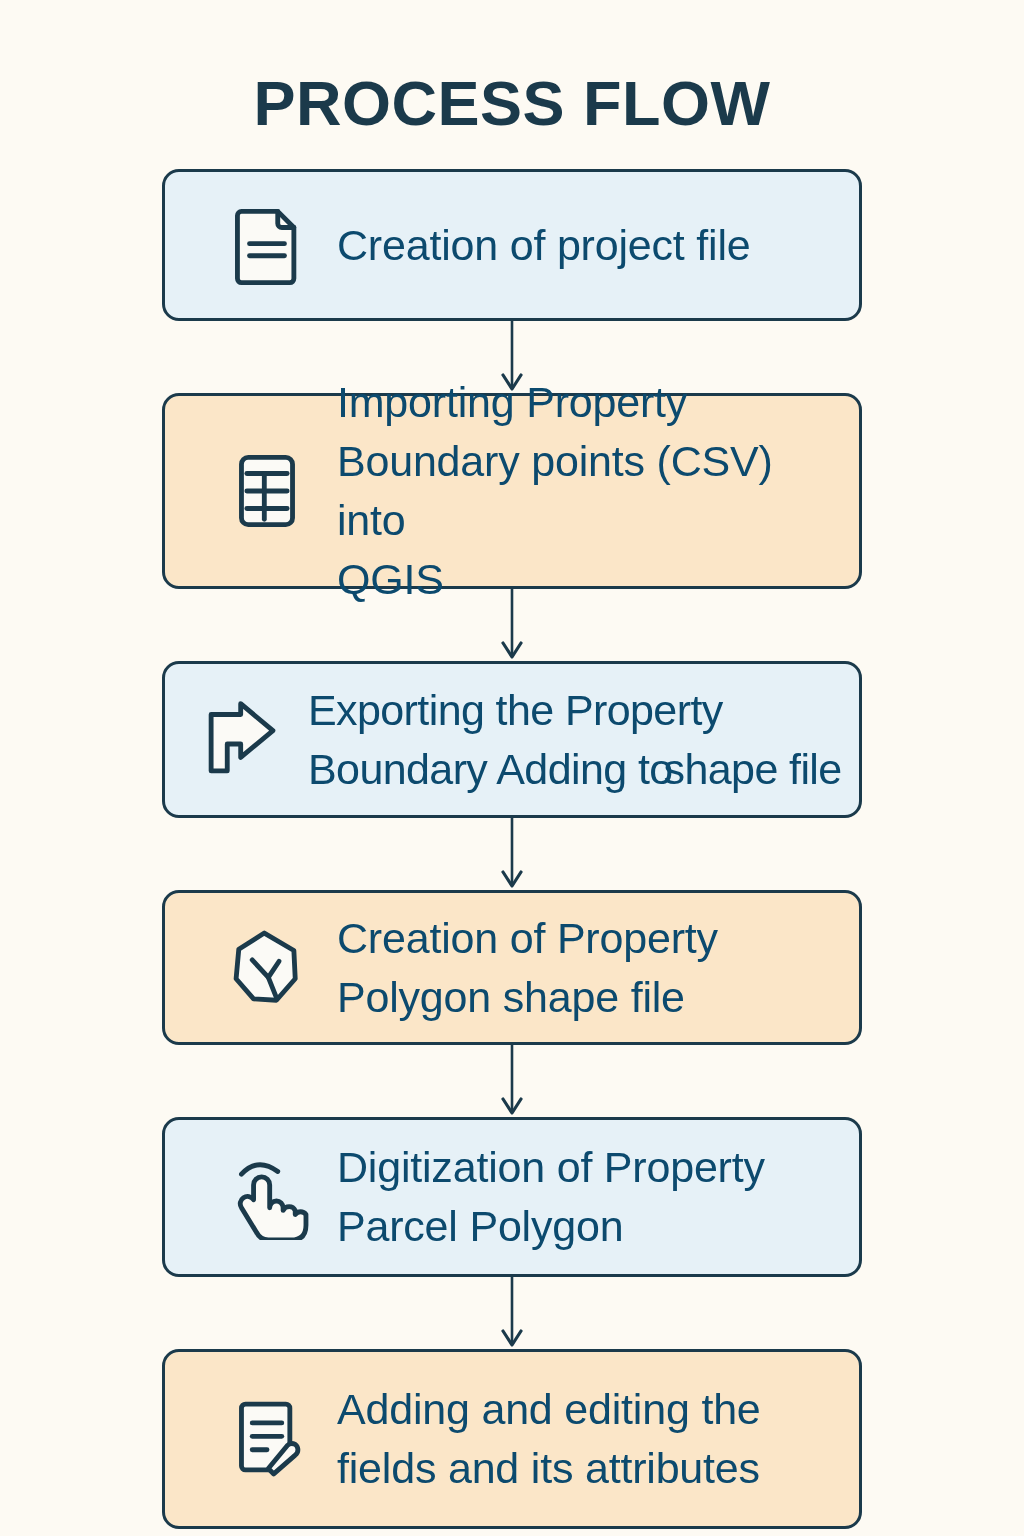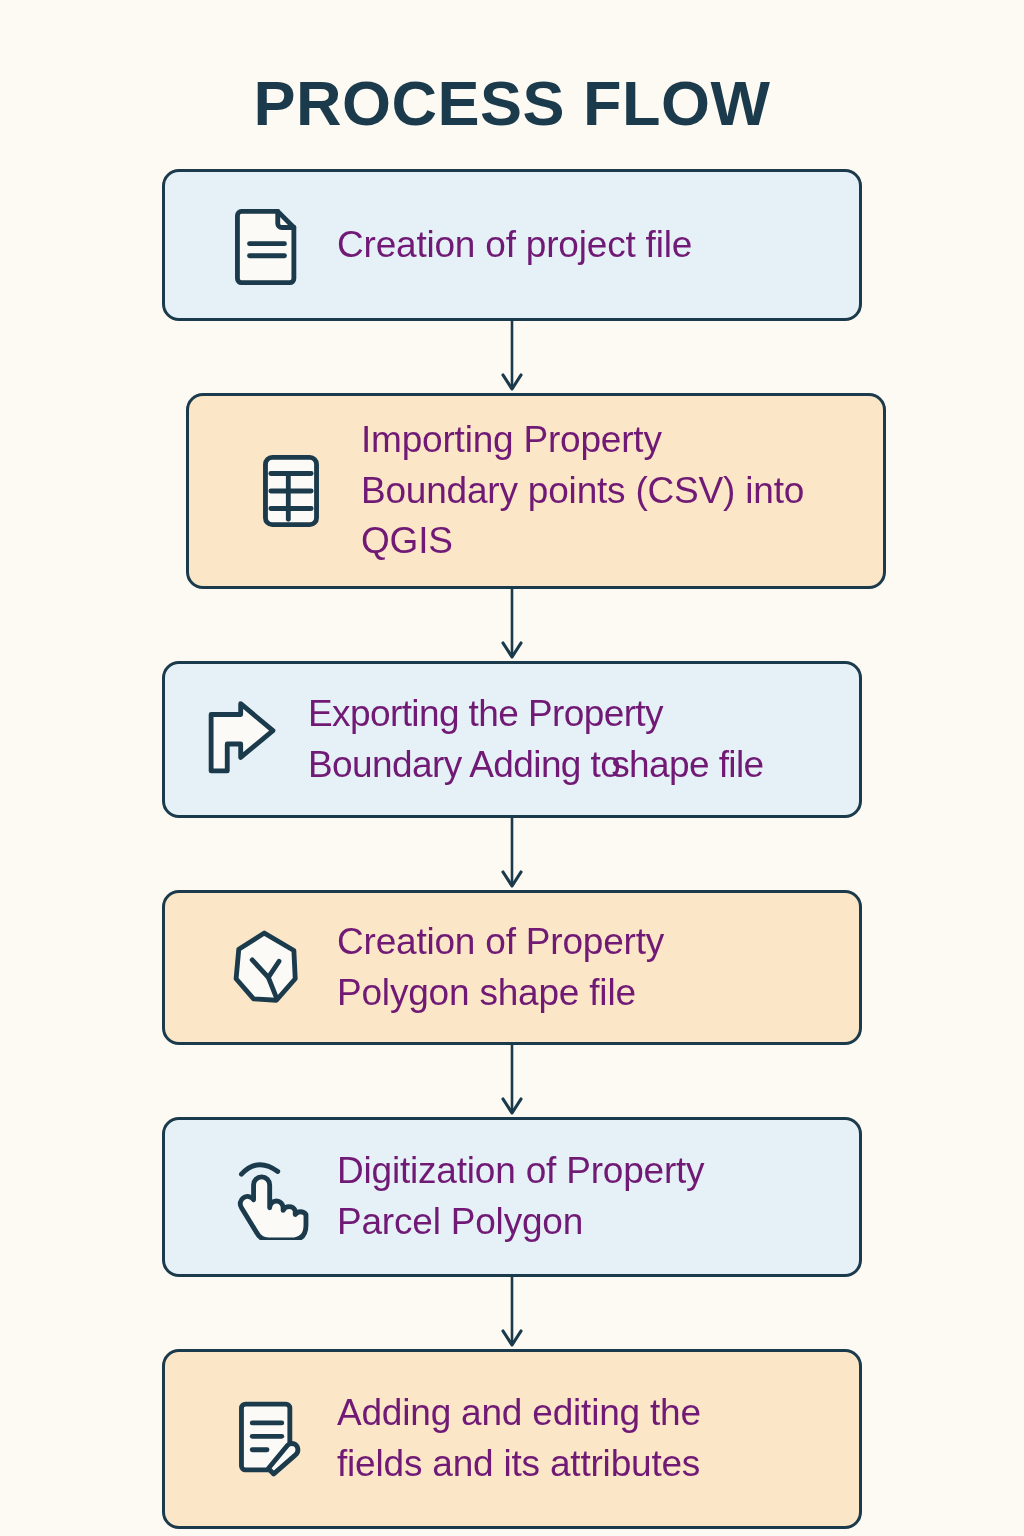--- a/index.html
+++ b/index.html
@@ -68,31 +68,31 @@
     margin-right: 24px;
   }
   .step-icon svg {
     display: block;
     width: 86px;
     height: 86px;
   }
 
   .step-label {
     flex: 1 1 auto;
-    color: #701a75;
-    font-size: 37px;
+    color: #0c4a6e;
+    font-size: 43px;
     line-height: 1.37;
     font-family: "Liberation Sans", sans-serif;
     letter-spacing: -0.2px;
     white-space: pre-line;
   }
 
   
   .h1 { height: 152px; }
-  .h2 { height: 196px; margin-left: 24px; }
+  .h2 { height: 196px; }
   .h3 { height: 157px; padding-left: 27px; }
   .h4 { height: 155px; }
   .h5 { height: 160px; }
   .h6 { height: 180px; }
 
   
   .step-box.overflow-text { padding-right: 0; }
   .step-box.overflow-text .step-label {
     white-space: nowrap;
     letter-spacing: -0.6px;

